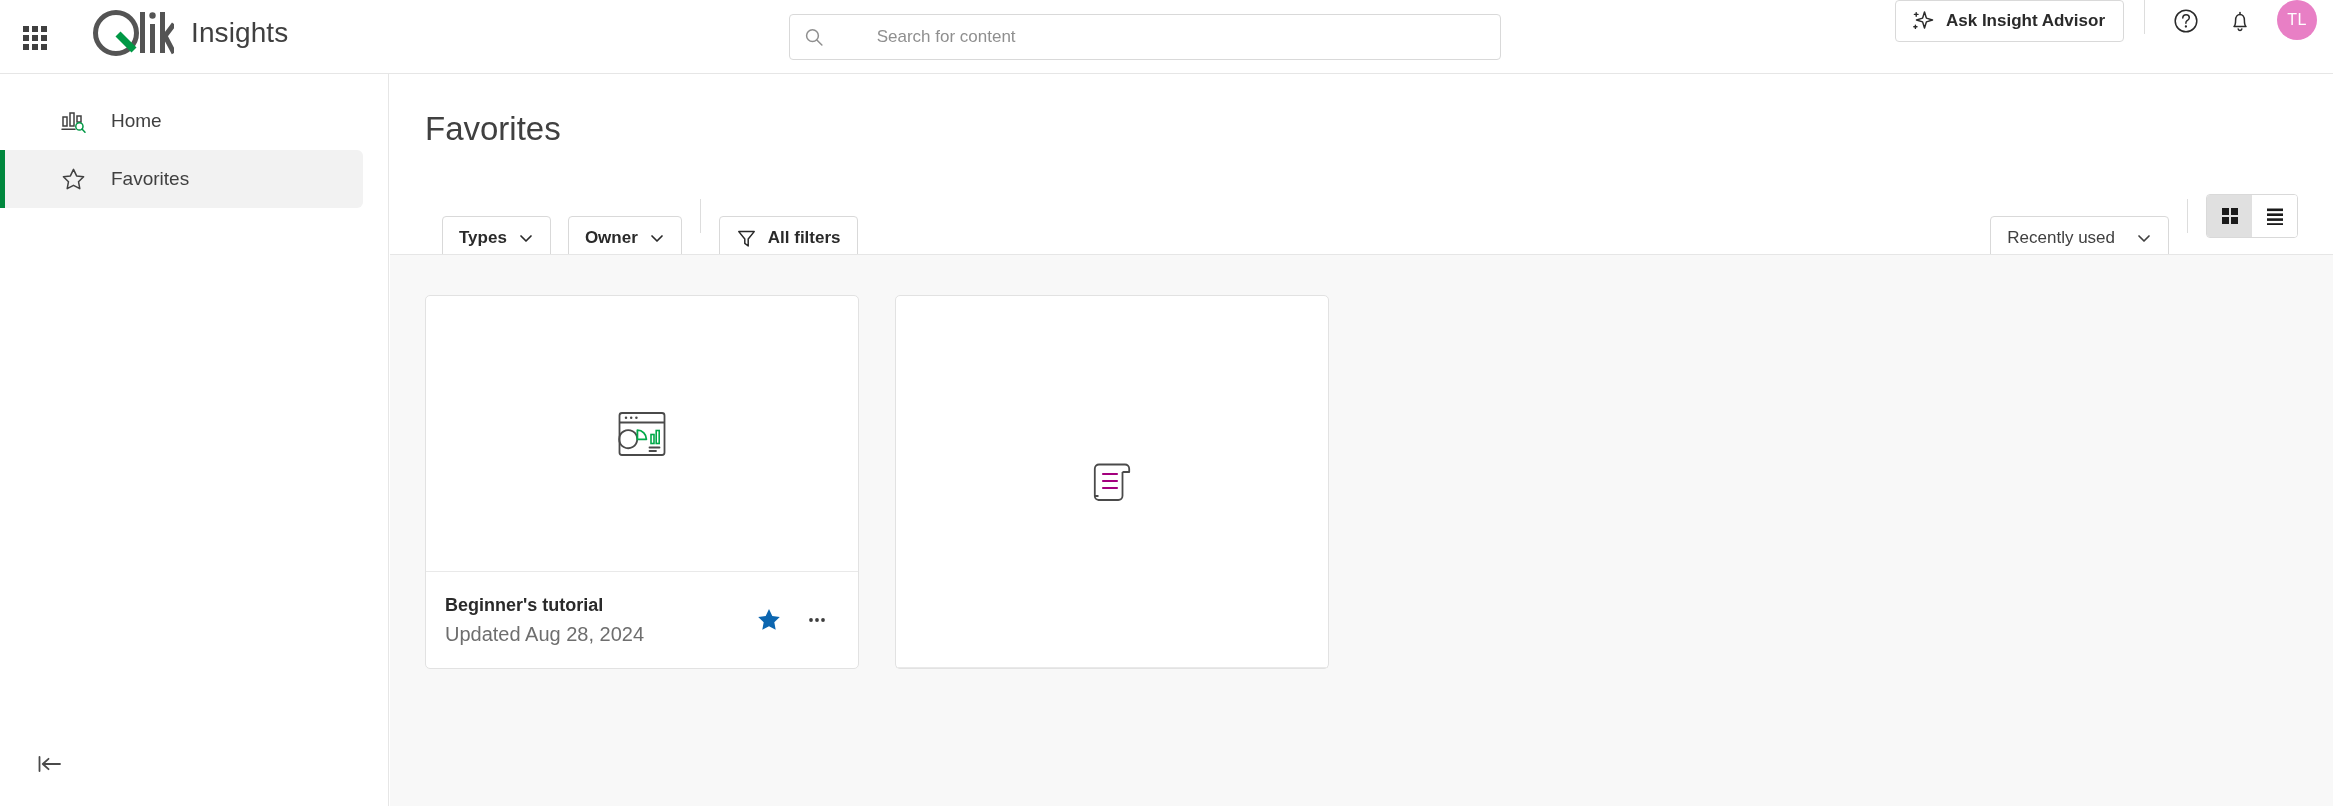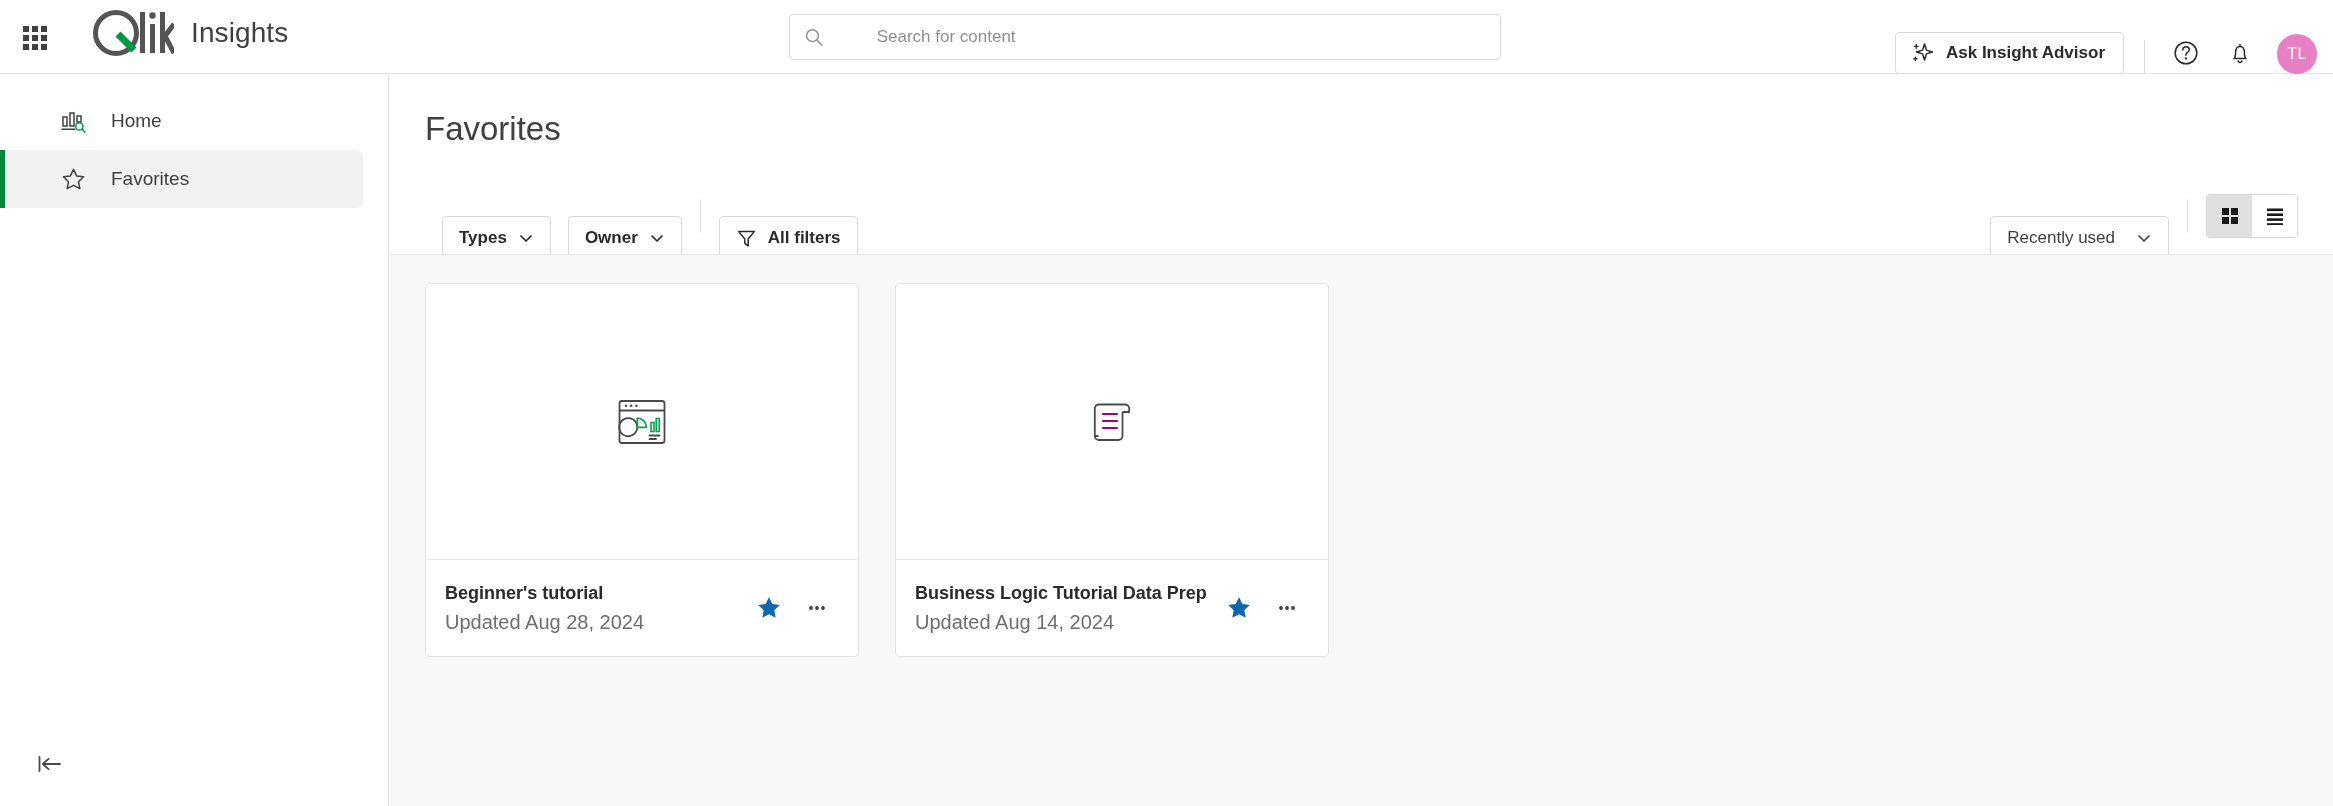--- a/index.html
+++ b/index.html
@@ -71,21 +71,21 @@
     background: transparent;
     width: 100%;
     margin-left: 40px;
   }
   .global-search input::placeholder { color: #8f8f8f; }
 
   .header-right {
     position: absolute;
     right: 16px; top: 0;
     height: 74px;
-    display: flex; align-items: flex-end; gap: 0;
+    display: flex; align-items: flex-start; gap: 0;
   }
   .advisor-btn {
     height: 42px;
     border: 1px solid #d9d9d9;
     border-radius: 4px;
     background: #fff;
     display: flex; align-items: center; gap: 11px;
     padding: 0 18px 0 15px;
     cursor: pointer;
     font-size: 17px;
@@ -245,21 +245,21 @@
   }
   .view-btn.active { background: #e0e0e0; }
 
   .content-area {
     position: absolute;
     left: 0; top: 180px;
     width: 1943px;
     height: 552px;
     background: #f8f8f8;
     border-top: 1px solid #e6e6e6;
-    padding: 28px 35px;
+    padding: 40px 35px;
   }
   .card-grid {
     display: flex;
     gap: 36px;
   }
   .card {
     width: 434px;
     height: 374px;
     background: #ffffff;
     border: 1px solid #e2e2e2;
@@ -528,37 +528,17 @@
         <div class="card-thumb">
           <svg width="62" height="62" viewBox="0 0 62 62">
             <path d="M18 13.5 L44 13.5 A4.2 4.2 0 0 1 48.2 17.7 L48.2 21 L41.5 21" fill="none" stroke="#4a4a4a" stroke-width="1.8" stroke-linejoin="round"></path>
             <path d="M18 13.5 A4.2 4.2 0 0 0 13.8 17.7 L13.8 45 L17.5 45" fill="none" stroke="#4a4a4a" stroke-width="1.8" stroke-linejoin="round"></path>
             <path d="M41.5 21 L41.5 44.8 A4.2 4.2 0 0 1 37.3 49 L17.5 49 A3.9 3.9 0 0 1 13.8 45" fill="none" stroke="#4a4a4a" stroke-width="1.8" stroke-linejoin="round"></path>
             <path d="M22 23 L36 23" stroke="#a3007d" stroke-width="2.1" stroke-linecap="round"></path>
             <path d="M22 30 L36 30" stroke="#a3007d" stroke-width="2.1" stroke-linecap="round"></path>
             <path d="M22 37 L36 37" stroke="#a3007d" stroke-width="2.1" stroke-linecap="round"></path>
           </svg>
         </div>
-        <div class="card-footer">
-          <div class="card-meta">
-            <div class="card-name">Business Logic Tutorial Data Prep</div>
-            <div class="card-updated">Updated Aug 14, 2024</div>
-          </div>
-          <div class="card-actions">
-            <div class="act-btn">
-              <svg width="26" height="26" viewBox="0 0 26 26">
-                <path d="M13 2 L16.3 9 L23.8 10 L18.3 15.3 L19.7 22.8 L13 19.2 L6.3 22.8 L7.7 15.3 L2.2 10 L9.7 9 Z" fill="#0c66b0"></path>
-              </svg>
-            </div>
-            <div class="act-btn">
-              <svg width="26" height="26" viewBox="0 0 26 26">
-                <circle cx="7" cy="13" r="1.9" fill="#3d3d3d"></circle>
-                <circle cx="13" cy="13" r="1.9" fill="#3d3d3d"></circle>
-                <circle cx="19" cy="13" r="1.9" fill="#3d3d3d"></circle>
-              </svg>
-            </div>
-          </div>
-        </div>
       </div>
 
     </div>
   </div>
 </div>
 
 </body></html>

